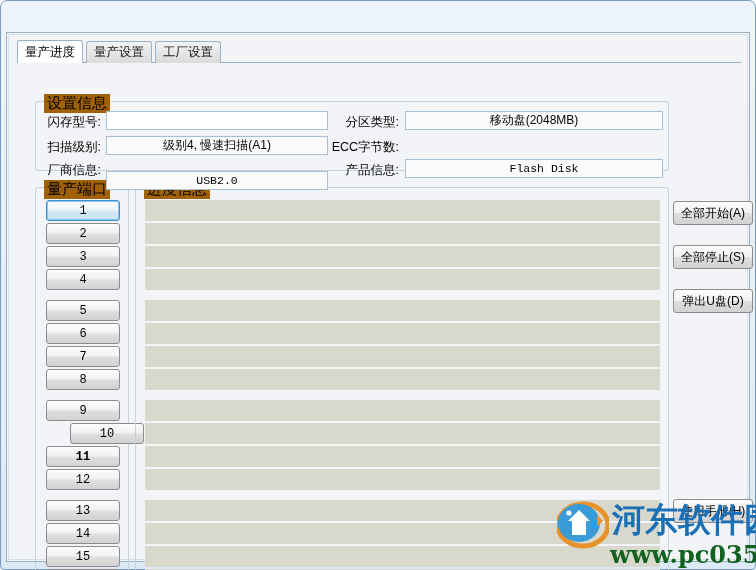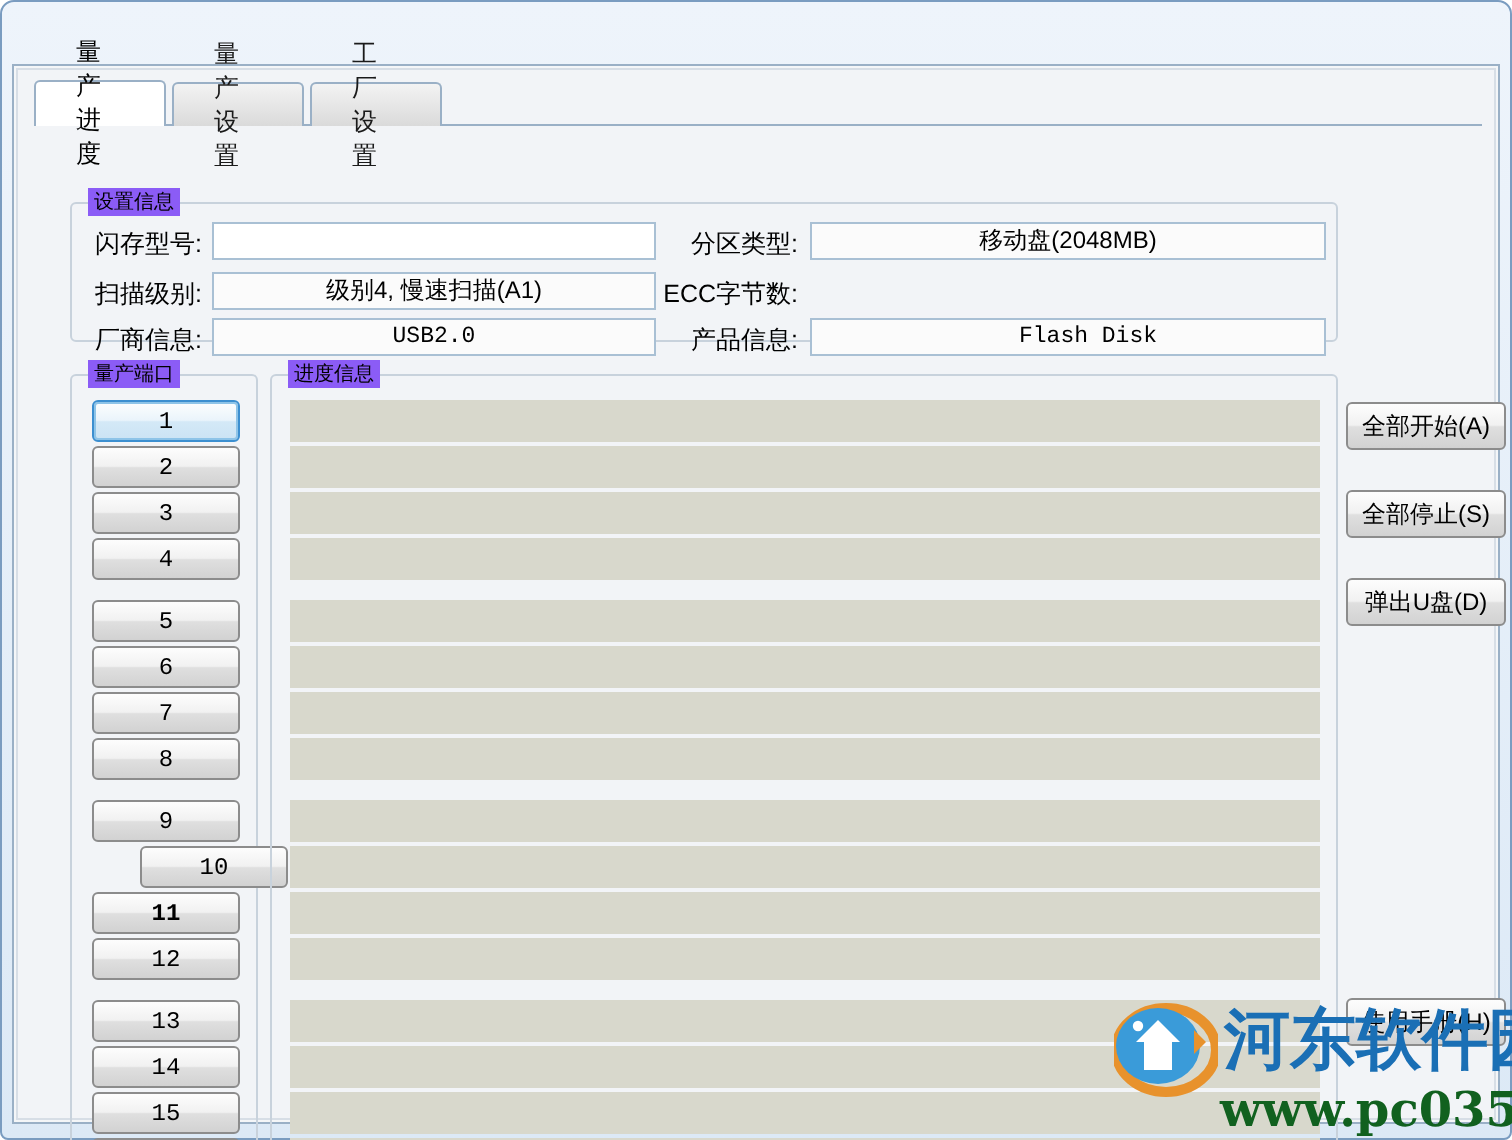--- a/index.html
+++ b/index.html
@@ -82,21 +82,21 @@
     position: absolute; left: 8px; top: 6px;
     width: 724px; height: 22px;
     border-bottom: 1px solid #9ab0c6;
   }
   .tab {
     position: absolute; top: 0; height: 22px;
     border: 1px solid #9ab0c6;
     border-bottom: none;
     display: flex; align-items: center; justify-content: center;
     font-size: 12.5px; color: #000;
-    padding: 0 20px;
+    padding: 0 7px;
     border-radius: 3px 3px 0 0;
   }
   .tab.inactive {
     background: linear-gradient(#f3f3f3, #dadada);
     color: #1a1a1a;
   }
   .tab.active {
     background: #ffffff;
     height: 23px;
     z-index: 5;
@@ -104,23 +104,23 @@
 
   
   .group {
     position: absolute;
     border: 1px solid #c8d2dc;
     border-radius: 3px;
     background: transparent;
   }
   .group-label {
     position: absolute; top: -8px; left: 8px;
-    background: #8b5cf6;
+    background: #a16207;
     padding: 0 3px;
-    font-size: 10px; color: #000;
+    font-size: 15px; color: #000;
     white-space: nowrap;
   }
 
   #grp-settings { left: 26px; top: 66px; width: 634px; height: 70px; }
   #grp-ports    { left: 26px; top: 152px; width: 94px;  height: 394px; }
   #grp-progress { left: 126px; top: 152px; width: 534px; height: 394px; }
 
   
   .fld-label {
     position: absolute;
@@ -256,21 +256,21 @@
           <div class="progbar" style="top: 335px;"></div>
           <div class="progbar" style="top: 358px;"></div>
           <div class="progbar" style="top: 381px;"></div>
         </div>
 
     <div class="fld-label" style="top: 79px; left: 2px; width: 90px;">闪存型号:</div>
         <div class="fld-box" style="left: 97px; top: 76px; width: 222px; height: 19px;"></div>
         <div class="fld-label" style="top: 104px; left: 2px; width: 90px;">扫描级别:</div>
         <div class="fld-box ro mixed" style="left: 97px; top: 101px; width: 222px; height: 19px;">级别4, 慢速扫描(A1)</div>
         <div class="fld-label" style="top: 127px; left: 2px; width: 90px;">厂商信息:</div>
-        <div class="fld-box ro" style="left: 97px; top: 124px; width: 222px; height: 19px;">USB2.0</div>
+        <div class="fld-box ro" style="left: 97px; top: 136px; width: 222px; height: 19px;">USB2.0</div>
         <div class="fld-label" style="top: 79px; left: 300px; width: 90px;">分区类型:</div>
         <div class="fld-box ro mixed" style="left: 396px; top: 76px; width: 258px; height: 19px;">移动盘(2048MB)</div>
         <div class="fld-label" style="top: 104px; left: 300px; width: 90px;">ECC字节数:</div>
         <div class="fld-label" style="top: 127px; left: 300px; width: 90px;">产品信息:</div>
         <div class="fld-box ro" style="left: 396px; top: 124px; width: 258px; height: 19px; padding-left: 20px;">Flash Disk</div>
         <div class="actbtn" style="top: 166px;">全部开始(A)</div>
         <div class="actbtn" style="top: 210px;">全部停止(S)</div>
         <div class="actbtn" style="top: 254px;">弹出U盘(D)</div>
         <div class="actbtn" style="top: 464px;">使用手册(H)</div>
       </div>

